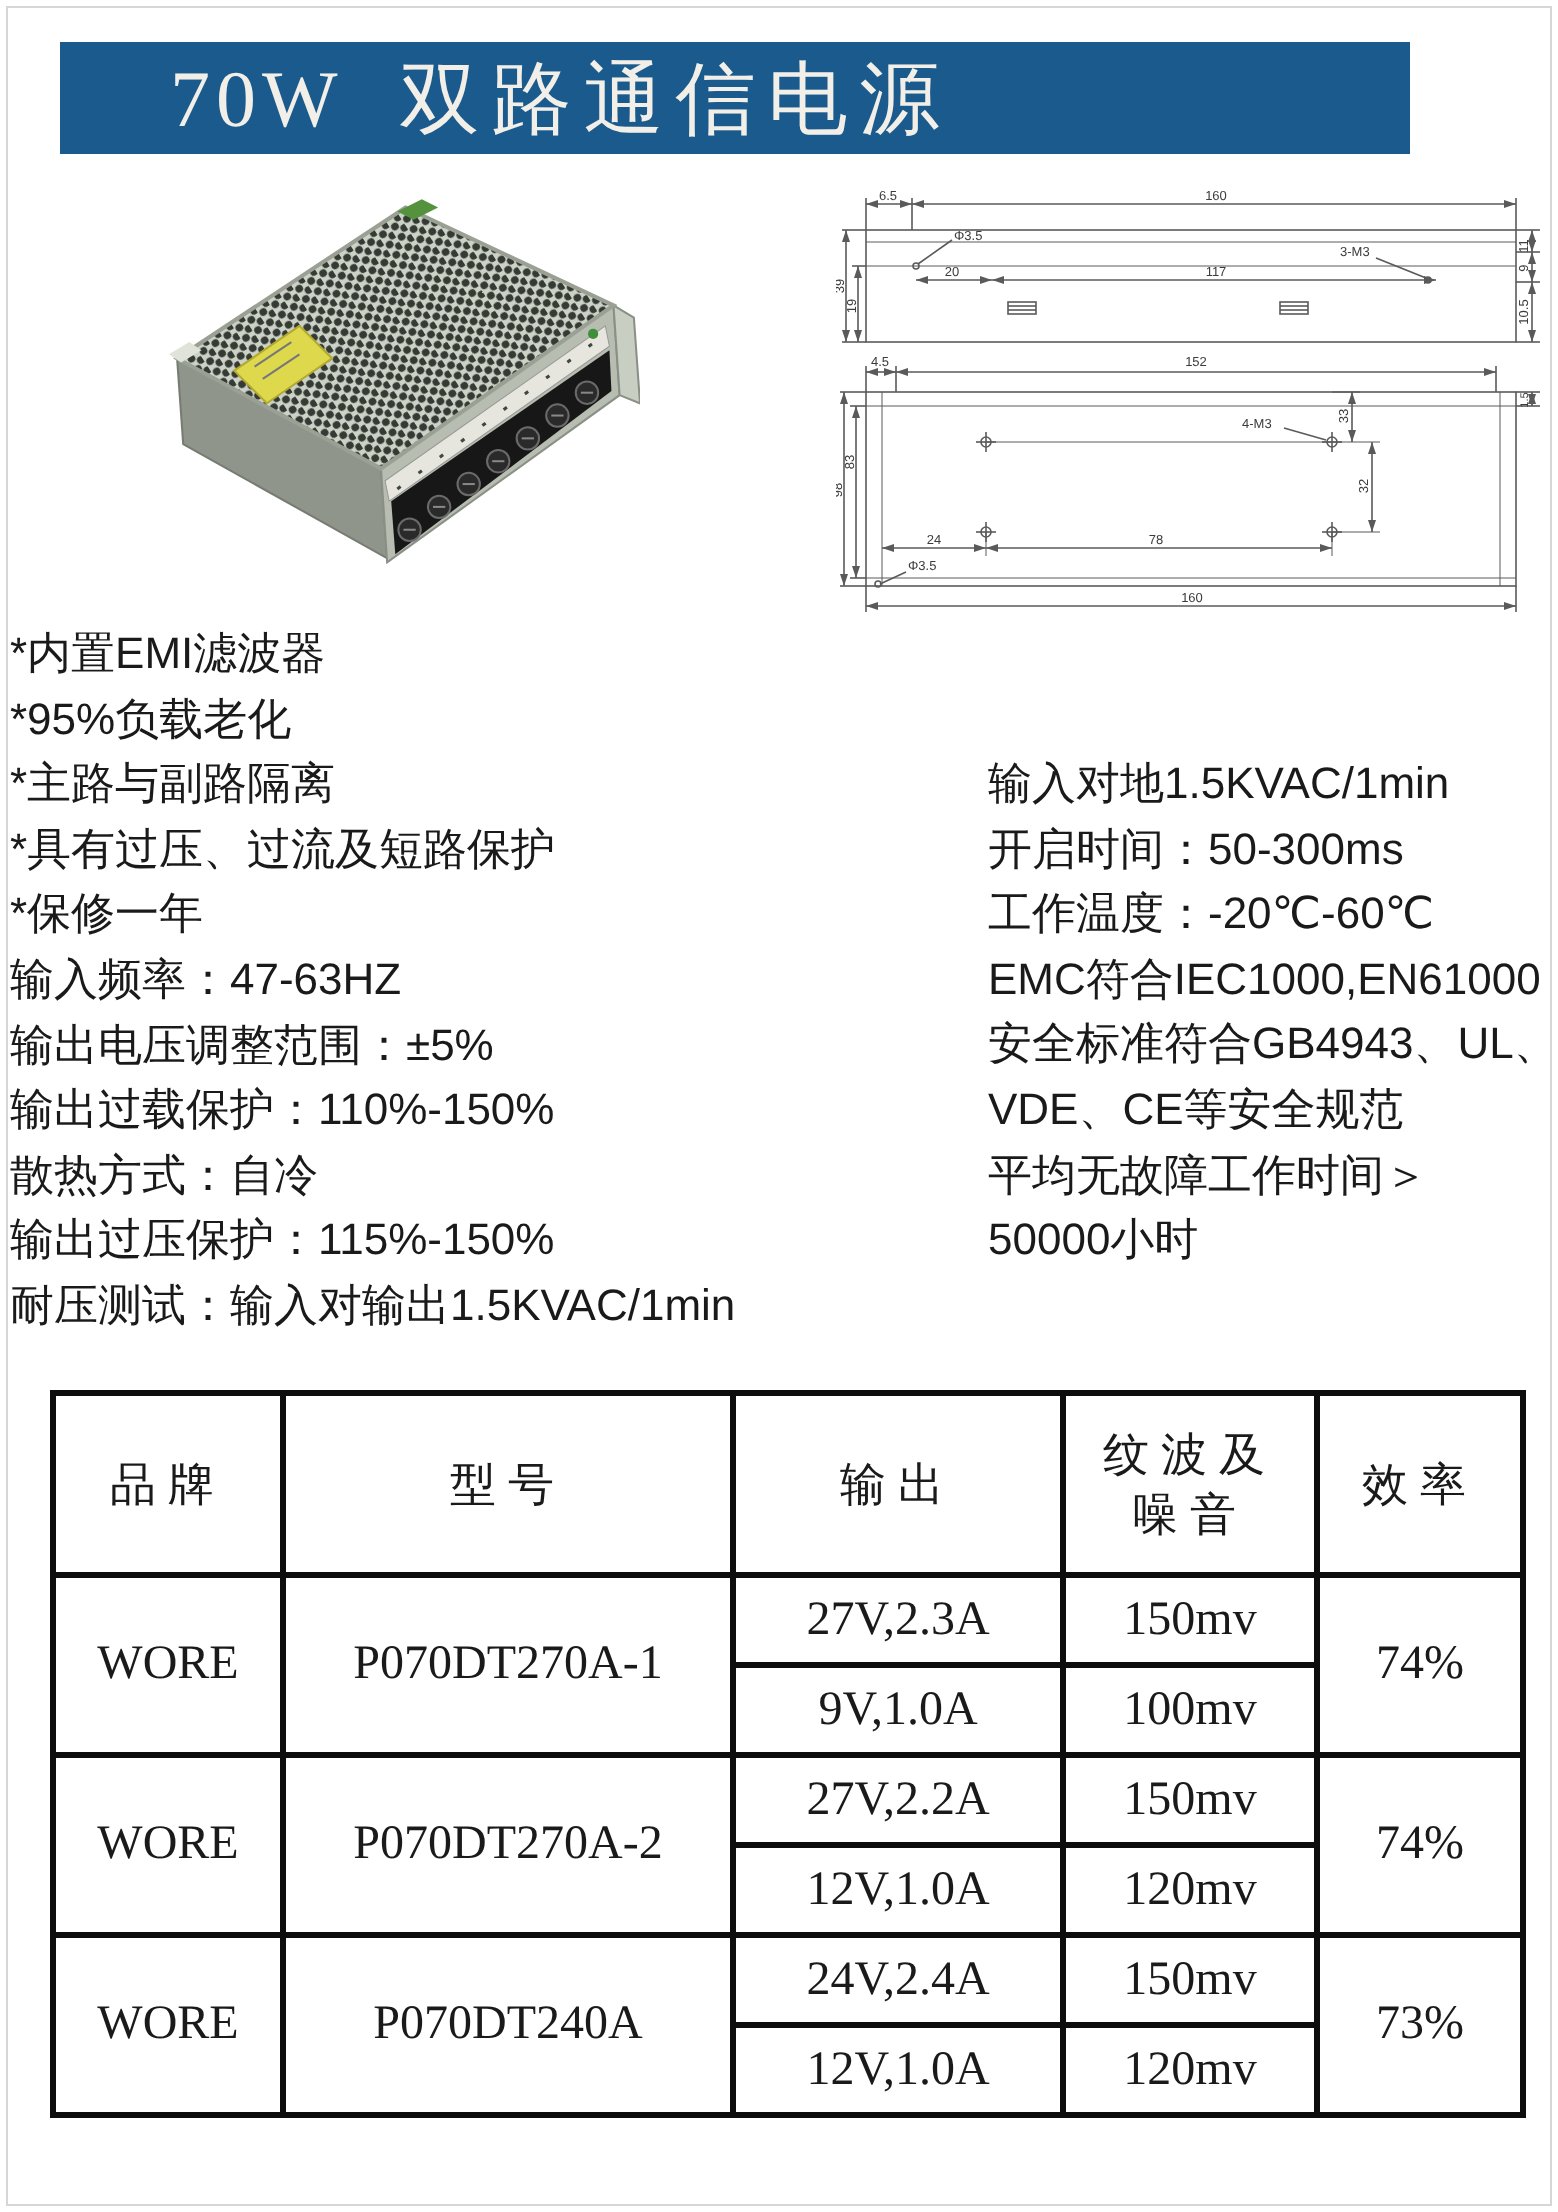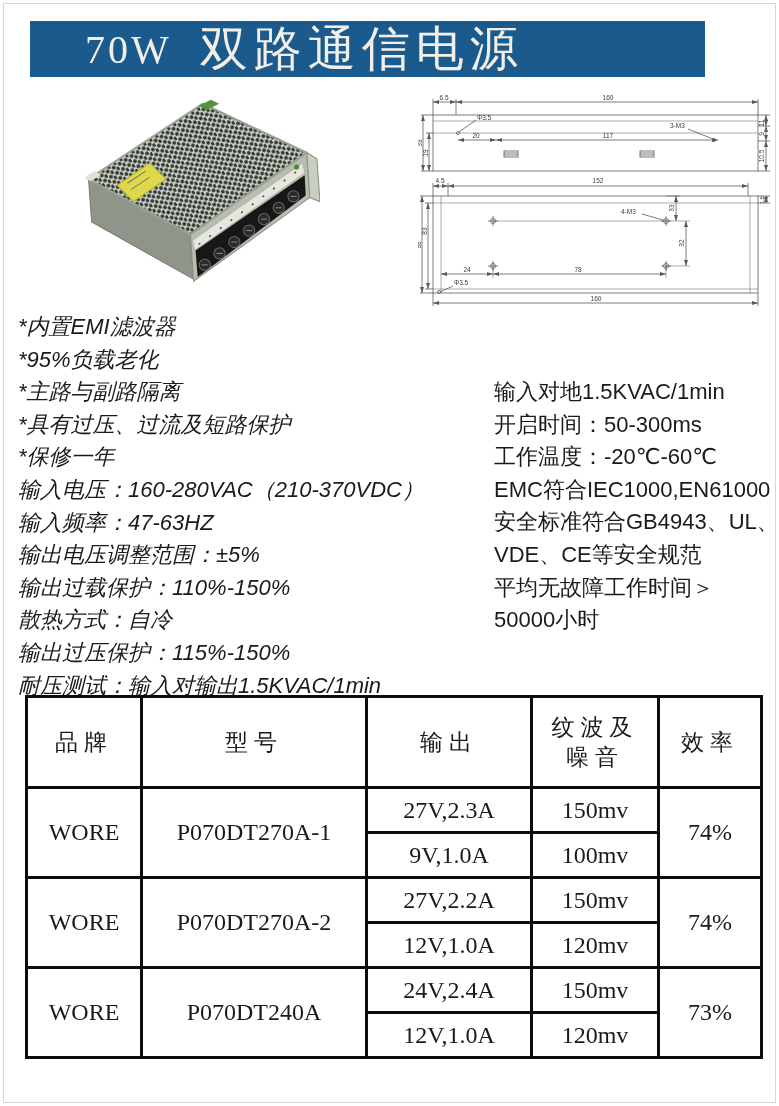--- a/index.html
+++ b/index.html
@@ -11,30 +11,30 @@
   .page-frame{position:absolute;inset:3px;border:1px solid #d6d6d6;pointer-events:none;}
 
   
   .title-bar{
     position:absolute;left:30px;top:21px;width:675px;height:56px;
     background:#1a5a8c;display:flex;align-items:center;
     font-family:"Liberation Serif","DejaVu Serif",serif;
     color:#f2efe8;
   }
   .title-power{font-size:40px;margin-left:55px;letter-spacing:3px;}
-  .title-name{font-size:48px;margin-left:28px;letter-spacing:6px;}
+  .title-name{font-size:40px;margin-left:28px;letter-spacing:6px;}
 
   
   .photo-wrap{position:absolute;left:60px;top:88px;width:260px;height:212px;}
   .drawing-wrap{position:absolute;left:418px;top:93px;width:359px;height:215px;}
   .drawing-wrap svg text{font-family:"Liberation Sans","DejaVu Sans",sans-serif;fill:#3c3c3c;}
 
   
   .text-col{position:absolute;font-size:22px;line-height:32.6px;white-space:nowrap;}
-  .col-left{left:18px;top:311px;width:458px;font-style:italic;}
+  .col-left{left:5px;top:311px;width:458px;}
   .col-right{left:494px;top:311px;width:300px;padding-top:65px;}
   .text-line{height:32.6px;}
 
   
   table.spec-table{
     position:absolute;left:25px;top:695px;width:735px;
     border-collapse:collapse;table-layout:fixed;
     font-size:24px;text-align:center;
   }
   .spec-table th,.spec-table td{border:3px solid #0d0d0d;padding:0;vertical-align:middle;}
@@ -238,21 +238,20 @@
     </g>
   </svg>
 </div>
 
 <div class="text-col col-left">
   <div class="text-line">*内置EMI滤波器</div>
   <div class="text-line">*95%负载老化</div>
   <div class="text-line">*主路与副路隔离</div>
   <div class="text-line">*具有过压、过流及短路保护</div>
   <div class="text-line">*保修一年</div>
-  <div class="text-line">输入电压：160-280VAC（210-370VDC）</div>
   <div class="text-line">输入频率：47-63HZ</div>
   <div class="text-line">输出电压调整范围：±5%</div>
   <div class="text-line">输出过载保护：110%-150%</div>
   <div class="text-line">散热方式：自冷</div>
   <div class="text-line">输出过压保护：115%-150%</div>
   <div class="text-line">耐压测试：输入对输出1.5KVAC/1min</div>
 </div>
 
 <div class="text-col col-right">
   <div class="text-line">输入对地1.5KVAC/1min</div>

